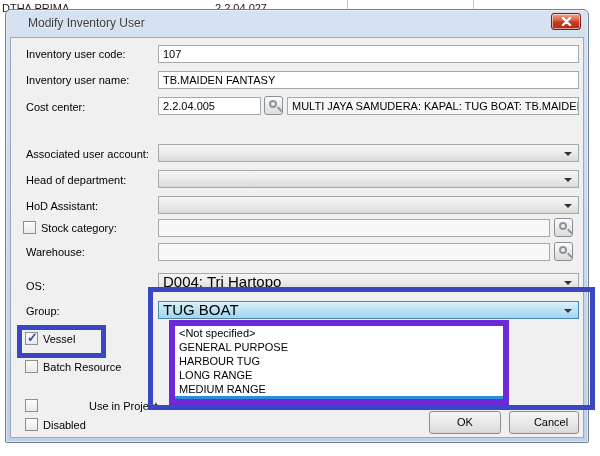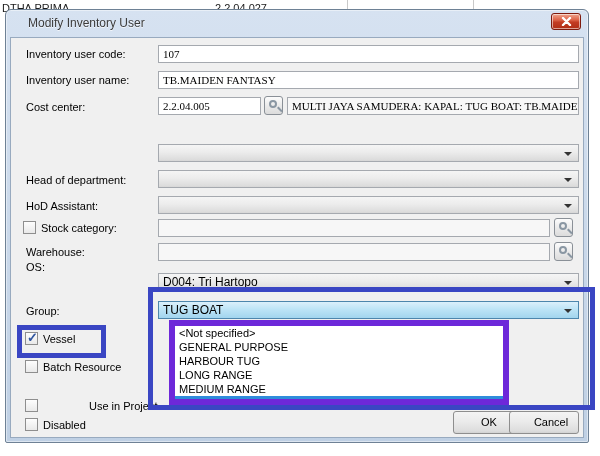--- a/index.html
+++ b/index.html
@@ -27,25 +27,25 @@
     border:1px solid #7e1a0d; border-radius:3px;
     box-shadow:0 0 0 1px rgba(255,255,255,.55) inset; cursor:pointer;
     display:flex; align-items:center; justify-content:center; }
 
   .client { position:absolute; left:4px; top:27px; right:4px; bottom:4px;
     background:#f0f0f0; border:1px solid #98aabf; }
 
   
   .lbl { position:absolute; font-size:11px; color:#000; white-space:nowrap; }
   .txt { position:absolute; height:18px; background:#fff; border:1px solid #a5a9af;
-    font-size:11px; color:#000; line-height:16px; padding:0 4px; white-space:nowrap; overflow:hidden;font-family:Liberation Serif, serif; }
+    font-size:11px; color:#000; line-height:16px; padding:0 4px; white-space:nowrap; overflow:hidden; }
   .txt.ro { background:#f7f7f7; }
   .combo { position:absolute; height:18px; border:1px solid #a5a9af;
     background:linear-gradient(#f5f5f5,#ececec 45%,#dddddd 90%,#d6d6d6);
-    font-size:12px; color:#000; line-height:16px; padding:0 18px 0 4px;
+    font-size:15px; color:#000; line-height:16px; padding:0 18px 0 4px;
     white-space:nowrap; overflow:hidden; cursor:pointer; }
   .combo .arrow { position:absolute; right:6px; top:7px; width:0; height:0;
     border-left:4px solid transparent; border-right:4px solid transparent; border-top:4px solid #333; }
   .combo.sel { background:linear-gradient(#dbf0fb,#bde4f6 45%,#a2d5ee); border-color:#4d86ac; }
   .magbtn { position:absolute; width:19px; height:19px; border:1px solid #8a9097; border-radius:3px;
     background:linear-gradient(#fcfcfc,#ececec 45%,#dcdcdc); cursor:pointer; }
   .mag { position:absolute; left:4px; top:3px; width:8px; height:8px;
     border:2px solid #8a97a3; border-radius:50%; }
   .mag::after { content:""; position:absolute; left:6px; top:6px; width:2px; height:6px;
     background:#8a97a3; transform:rotate(-45deg); transform-origin:top left; }
@@ -103,20 +103,21 @@
     <span class="lbl" style="left:15px;top:36px;">Inventory user name:</span>
     <div class="txt" style="left:147px;top:33px;width:421px;">TB.MAIDEN FANTASY</div>
 
     <span class="lbl" style="left:15px;top:63px;">Cost center:</span>
     <div class="txt" style="left:147px;top:59px;width:103px;">2.2.04.005</div>
     <div class="magbtn" style="left:253px;top:58px;">
         <span class="mag"></span>
       </div>
     <div class="txt ro" style="left:276px;top:59px;width:292px;">MULTI JAYA SAMUDERA: KAPAL: TUG BOAT: TB.MAIDEN</div>
 
+    <span class="lbl" style="left:15px;top:110px;">Associated user account:</span>
     <div class="combo" style="left:147px;top:106px;width:421px;"><span></span><span class="arrow"></span></div>
 
     <span class="lbl" style="left:15px;top:136px;">Head of department:</span>
     <div class="combo" style="left:147px;top:132px;width:421px;"><span></span><span class="arrow"></span></div>
 
     <span class="lbl" style="left:15px;top:162px;">HoD Assistant:</span>
     <div class="combo" style="left:147px;top:158px;width:421px;"><span></span><span class="arrow"></span></div>
 
     <span class="cb" style="left:12px;top:183px;"></span>
     <span class="cb-lbl" style="left:30px;top:184px;">Stock category:</span>
@@ -124,21 +125,21 @@
     <div class="magbtn" style="left:543px;top:180px;">
         <span class="mag"></span>
       </div>
 
     <span class="lbl" style="left:15px;top:208px;">Warehouse:</span>
     <div class="txt ro" style="left:147px;top:205px;width:392px;"></div>
     <div class="magbtn" style="left:543px;top:204px;">
         <span class="mag"></span>
       </div>
 
-    <span class="lbl" style="left:15px;top:223px;text-align:right;">OS:</span>
+    <span class="lbl" style="left:15px;top:242px;text-align:right;">OS:</span>
     <div class="combo" style="left:147px;top:235px;width:421px;"><span>D004: Tri Hartopo</span><span class="arrow"></span></div>
 
     <span class="lbl" style="left:15px;top:267px;">Group:</span>
     <div class="combo sel" style="left:147px;top:263px;width:421px;"><span>TUG BOAT</span><span class="arrow"></span></div>
 
     <div class="dd-list">
       <div class="dd-item">&lt;Not specified&gt;</div>
       <div class="dd-item">GENERAL PURPOSE</div>
       <div class="dd-item">HARBOUR TUG</div>
       <div class="dd-item">LONG RANGE</div>
@@ -154,17 +155,17 @@
 
     <span class="cb" style="left:14px;top:361px;"></span>
     <span class="cb-lbl" style="left:32px;top:362px;margin-left:46px;">Use in Project</span>
 
     <span class="cb" style="left:14px;top:380px;"></span>
     <span class="cb-lbl" style="left:32px;top:381px;">Disabled</span>
 
     <div class="ann ann-group"></div>
     <div class="ann ann-vessel"></div>
 
-    <div class="btn" style="left:418px;top:373px;width:72px;margin-left:24px;">OK</div>
+    <div class="btn" style="left:418px;top:373px;width:72px;">OK</div>
     <div class="btn" style="left:498px;top:373px;width:70px;padding-left:14px;">Cancel</div>
 
   </div>
 </div>
 
 </body></html>

